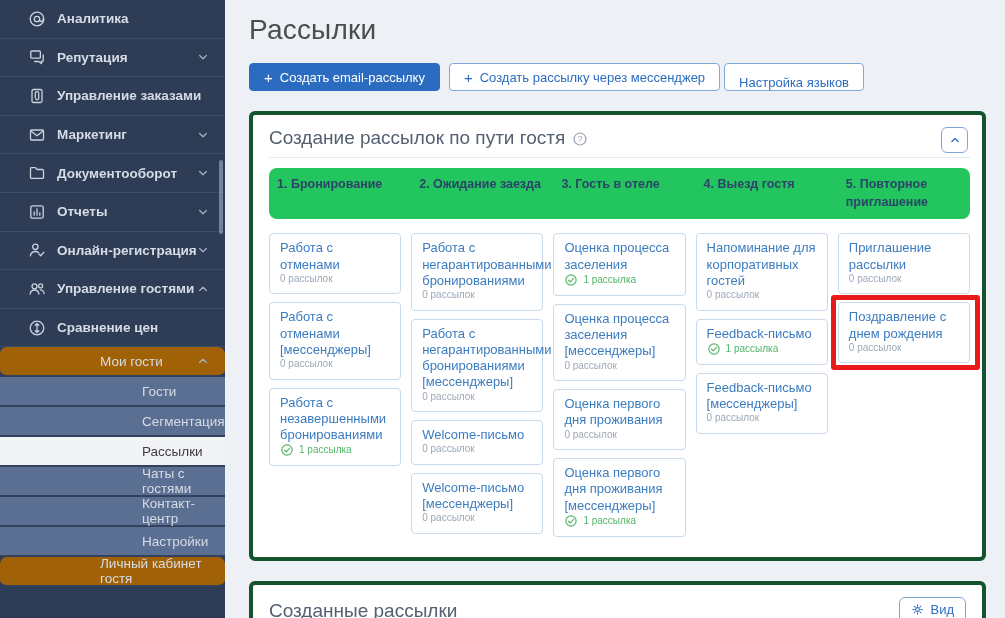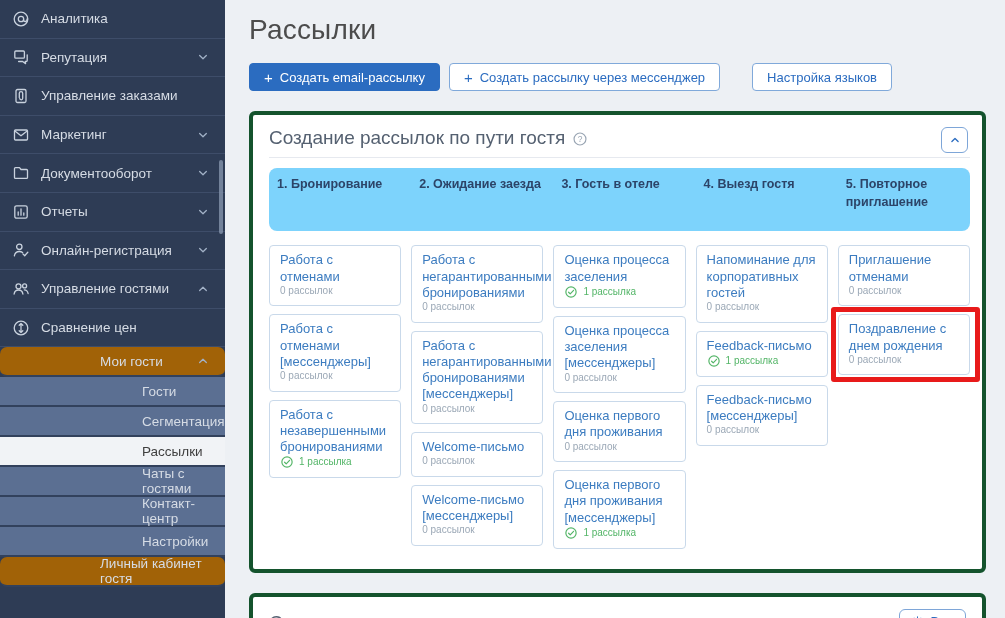--- a/index.html
+++ b/index.html
@@ -10,58 +10,58 @@
   }
   
   .sidebar{
     position:absolute;left:0;top:0;width:225px;height:618px;
     background:#2e3c55;z-index:2;
   }
   .nav-item{
     display:flex;align-items:center;position:relative;
     color:#d6dce5;font-size:13.5px;cursor:pointer;box-sizing:border-box;
   }
-  .nav-item.lvl0{height:38.6px;padding-left:12px;border-bottom:1px solid #3e4d69;}
+  .nav-item.lvl0{height:38.6px;padding-left:28px;border-bottom:1px solid #3e4d69;font-weight:bold;}
   .nav-item.lvl1{height:30px;padding-left:100px;background:#a16207;border-bottom:2px solid #32415c;border-radius:7px;}
   .nav-item.lvl2{height:30px;padding-left:142px;background:#5b6f92;border-bottom:2px solid #32415c;}
   .nav-item.selected{background:#f1f3f6;color:#3f3f3f;}
   .nav-ic{width:18px;height:18px;margin-right:11px;flex:0 0 18px;}
   .ic{stroke:#c9d2de;fill:none;stroke-width:1.3;stroke-linecap:round;stroke-linejoin:round;}
   .chev{position:absolute;right:15px;width:14px;height:14px;stroke:#a3b2c7;stroke-width:1.6;}
   .sb-thumb{position:absolute;right:2px;top:160px;width:4px;height:74px;background:#8493ab;border-radius:2px;opacity:.8;}
   
   .main{position:absolute;left:225px;top:0;right:0;bottom:0;background:#edf0f4;padding:0 19px 0 24px;box-sizing:border-box;}
   .page-title{font-size:28px;font-weight:400;color:#4c4c4c;margin:14px 0 0;letter-spacing:.2px;}
   .actions{display:flex;margin-top:17px;}
   .btn{
     height:28px;display:inline-flex;align-items:center;gap:7px;
     background:#fff;border:1px solid #80a9da;border-radius:4px;
     color:#2b6cc0;font-size:13px;padding:0 14px;cursor:pointer;
     font-family:inherit;
   }
   .btn .plus{font-size:15px;line-height:1;}
   .btn.primary{background:#2b6cc0;border-color:#2b6cc0;color:#fff;}
   .btn + .btn{margin-left:9px;}
-  .btn:last-child{margin-left:32px;}
+  .btn:last-child{margin-left:4px;align-items:flex-end;}
   
   .card{background:#fff;border:4px solid #14532d;border-radius:6px;position:relative;box-sizing:border-box;}
   .card.guest-path{margin-top:20px;padding:12px 12px 12px 16px;}
   .section-title-row{display:flex;align-items:center;gap:7px;}
   .section-title{font-size:19px;font-weight:400;color:#556171;}
   .help-ic{width:16px;height:16px;cursor:pointer;margin-top:2px;}
   .collapse-btn{
     position:absolute;top:12px;right:14px;width:27px;height:26px;
     background:#fff;border:1px solid #7ea6d8;border-radius:6px;cursor:pointer;
     display:flex;align-items:center;justify-content:center;padding:0;
   }
   .collapse-btn svg{width:14px;height:14px;stroke:#2b6cc0;fill:none;stroke-width:1.7;stroke-linecap:round;stroke-linejoin:round;}
   .hr{border:0;border-top:1px solid #e6e9ef;margin:8px 0 10px;}
   .stage-band{
-    background:#7dd3fc;border-radius:8px;min-height:42px;box-sizing:border-box;
-    display:grid;grid-template-columns:repeat(5,1fr);gap:10px;padding:7px 0 20px;
+    background:#22c55e;border-radius:8px;min-height:42px;box-sizing:border-box;
+    display:grid;grid-template-columns:repeat(5,1fr);gap:10px;padding:7px 0 8px;
   }
   .stage-label{font-size:12.5px;font-weight:700;color:#2c4468;padding-left:8px;line-height:1.45;}
   .kanban{display:grid;grid-template-columns:repeat(5,1fr);gap:10px;margin-top:14px;}
   .kcol{min-width:0;}
   .mini-wrap{position:relative;margin-bottom:8px;}
   .mini-card{
     background:#fff;border:1px solid #c9d9ea;border-radius:4px;
     padding:6px 10px 8px;cursor:pointer;
   }
   .mini-title{color:#3c7cc0;font-size:13px;line-height:1.25;}
@@ -351,21 +351,21 @@
           <div class="mini-wrap">
             <div class="mini-card">
               <div class="mini-title">Feedback-письмо [мессенджеры]</div>
               <div class="mini-status"><span>0 рассылок</span></div>
             </div>
           </div>
         </div>
         <div class="kcol">
           <div class="mini-wrap">
             <div class="mini-card">
-              <div class="mini-title">Приглашение отменами</div>
+              <div class="mini-title">Приглашение рассылки</div>
               <div class="mini-status"><span>0 рассылок</span></div>
             </div>
           </div>
           <div class="mini-wrap">
             <div class="mini-card">
               <div class="mini-title">Поздравление с днем рождения</div>
               <div class="mini-status"><span>0 рассылок</span></div>
             </div>
             <div class="red-box"></div>
           </div>

